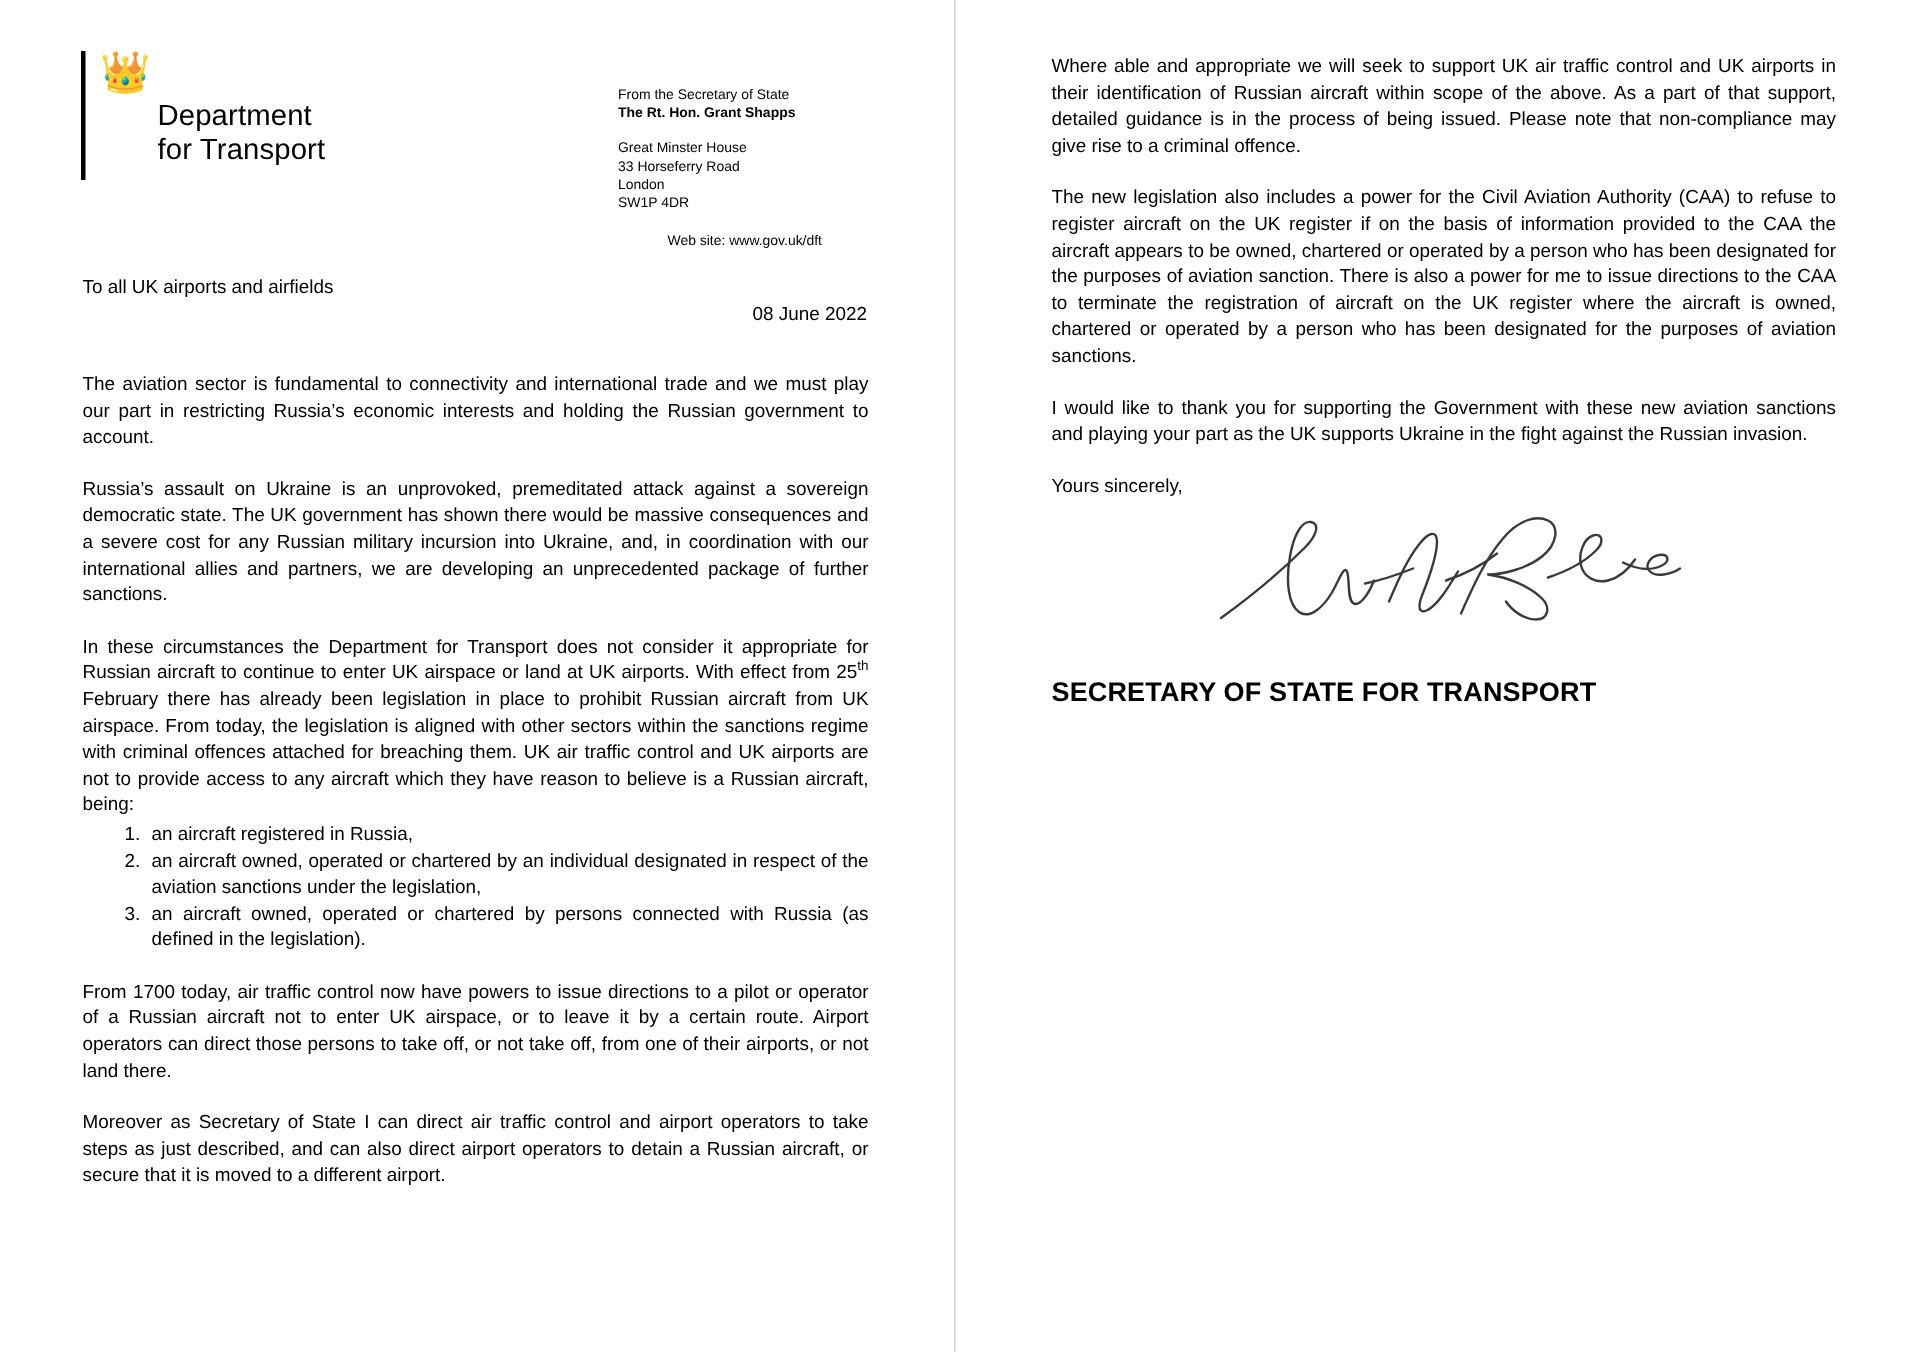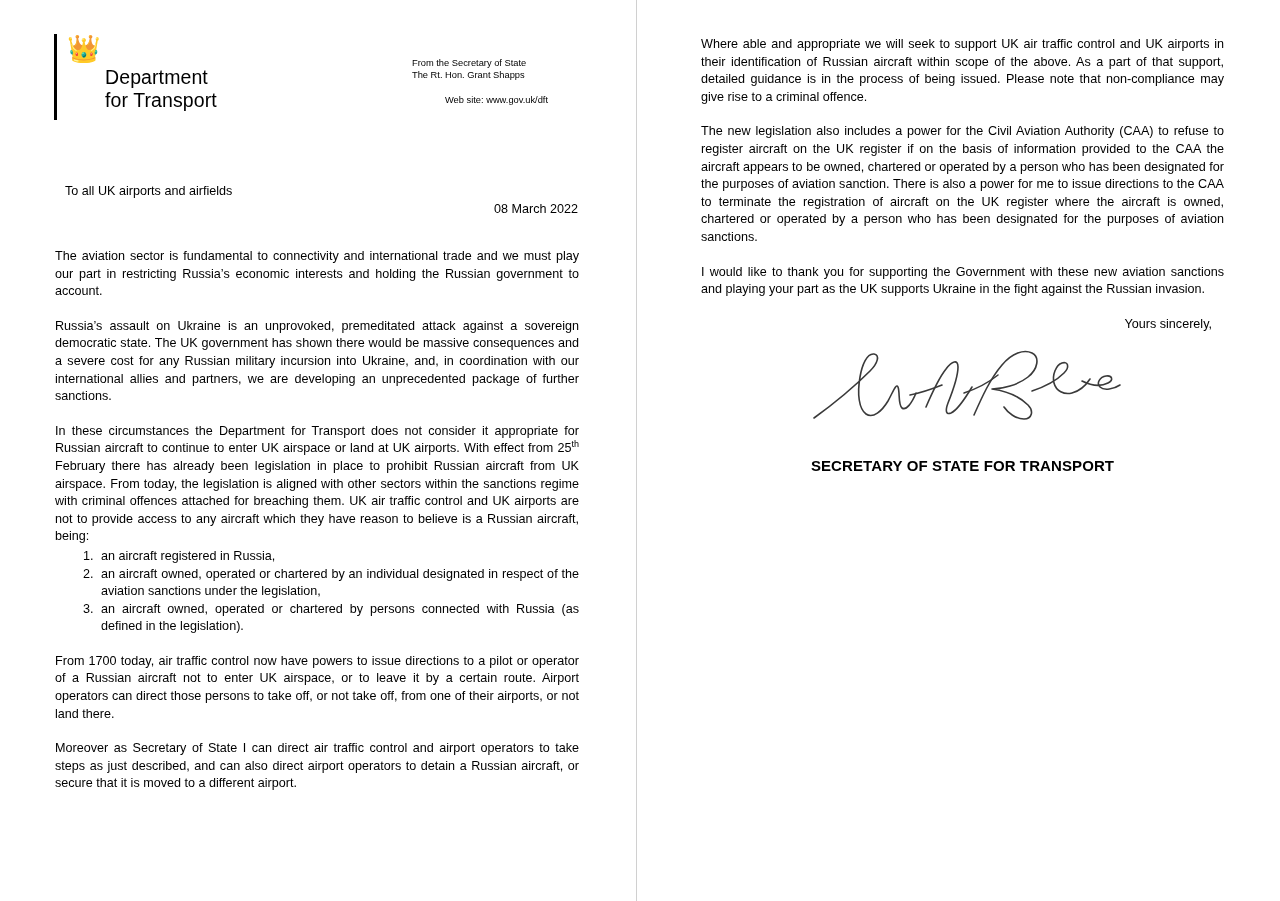--- a/index.html
+++ b/index.html
@@ -76,29 +76,29 @@
   }
   .addr-block {
     position: absolute;
     top: 23px;
     left: 358px;
     width: 190px;
     font-size: 9.3px;
     line-height: 12.2px;
   }
   .addr-block .from-line { }
-  .addr-block .from-name { font-weight: normal; }
+  .addr-block .from-name { font-weight: bold; }
   .addr-block .addr-lines { margin-top: 11px; }
   .addr-block .website { margin-top: 13px; margin-left: 33px; }
 
   
   .to-line {
     position: absolute;
     top: 184px;
-    left: 65px;
+    left: 55px;
     font-size: 12.6px;
   }
   .date-line {
     position: absolute;
     top: 202px;
     left: 55px;
     width: 523px;
     text-align: right;
     font-size: 12.6px;
   }
@@ -128,45 +128,44 @@
     line-height: 17.6px;
   }
   ol.list li {
     margin: 0 0 0 0;
     padding-left: 4px;
     text-align: justify;
   }
   sup { font-size: 9px; vertical-align: super; line-height: 0; }
 
   .signoff {
-    margin: 12px;
+    margin: 0;
     font-size: 12.6px;
     line-height: 17.6px;
-    text-align: right;
   }
   .sig-wrap {
     width: 523px;
     height: 95px;
     position: relative;
     margin-top: 6px;
   }
   .sig-svg {
     position: absolute;
     left: 105px;
     top: 0;
   }
   .sig-name {
     text-align: center;
     font-size: 12.6px;
     font-weight: bold;
     margin-top: 2px;
   }
   .sig-title {
-    text-align: center;
-    font-size: 15px;
+    text-align: left;
+    font-size: 18px;
     font-weight: bold;
     margin-top: 17px;
     letter-spacing: 0.1px;
   }
 </style>
 </head>
 <body>
 
 <div class="page">
 
@@ -178,26 +177,32 @@
         <div>
           <div class="crest">👑</div>
           <div class="dept-name">Department</div>
           <div class="dept-name">for Transport</div>
         </div>
       </div>
 
       <div class="addr-block">
         <div class="from-line">From the Secretary of State</div>
         <div class="from-name">The Rt. Hon. Grant Shapps</div>
+        <div class="addr-lines">
+          <div>Great Minster House</div>
+          <div>33 Horseferry Road</div>
+          <div>London</div>
+          <div>SW1P 4DR</div>
+        </div>
         <div class="website">Web site: www.gov.uk/dft</div>
       </div>
     </div>
 
     <div class="to-line">To all UK airports and airfields</div>
-    <div class="date-line">08 March 2022</div>
+    <div class="date-line">08 June 2022</div>
 
     <div class="body-left">
       <p class="para">The aviation sector is fundamental to connectivity and international trade and we must play our part in restricting Russia’s economic interests and holding the Russian government to account.</p>
       <p class="para">Russia’s assault on Ukraine is an unprovoked, premeditated attack against a sovereign democratic state. The UK government has shown there would be massive consequences and a severe cost for any Russian military incursion into Ukraine, and, in coordination with our international allies and partners, we are developing an unprecedented package of further sanctions.</p>
       <p class="para tight"><span>In these circumstances the Department for Transport does not consider it appropriate for Russian aircraft to continue to enter UK airspace or land at UK airports. With effect from 25</span><sup>th</sup><span> February there has already been legislation in place to prohibit Russian aircraft from UK airspace. From today, the legislation is aligned with other sectors within the sanctions regime with criminal offences attached for breaching them. UK air traffic control and UK airports are not to provide access to any aircraft which they have reason to believe is a Russian aircraft, being:</span></p>
       <ol class="list">
         <li>an aircraft registered in Russia,</li>
         <li>an aircraft owned, operated or chartered by an individual designated in respect of the aviation sanctions under the legislation,</li>
         <li>an aircraft owned, operated or chartered by persons connected with Russia (as defined in the legislation).</li>
       </ol>

